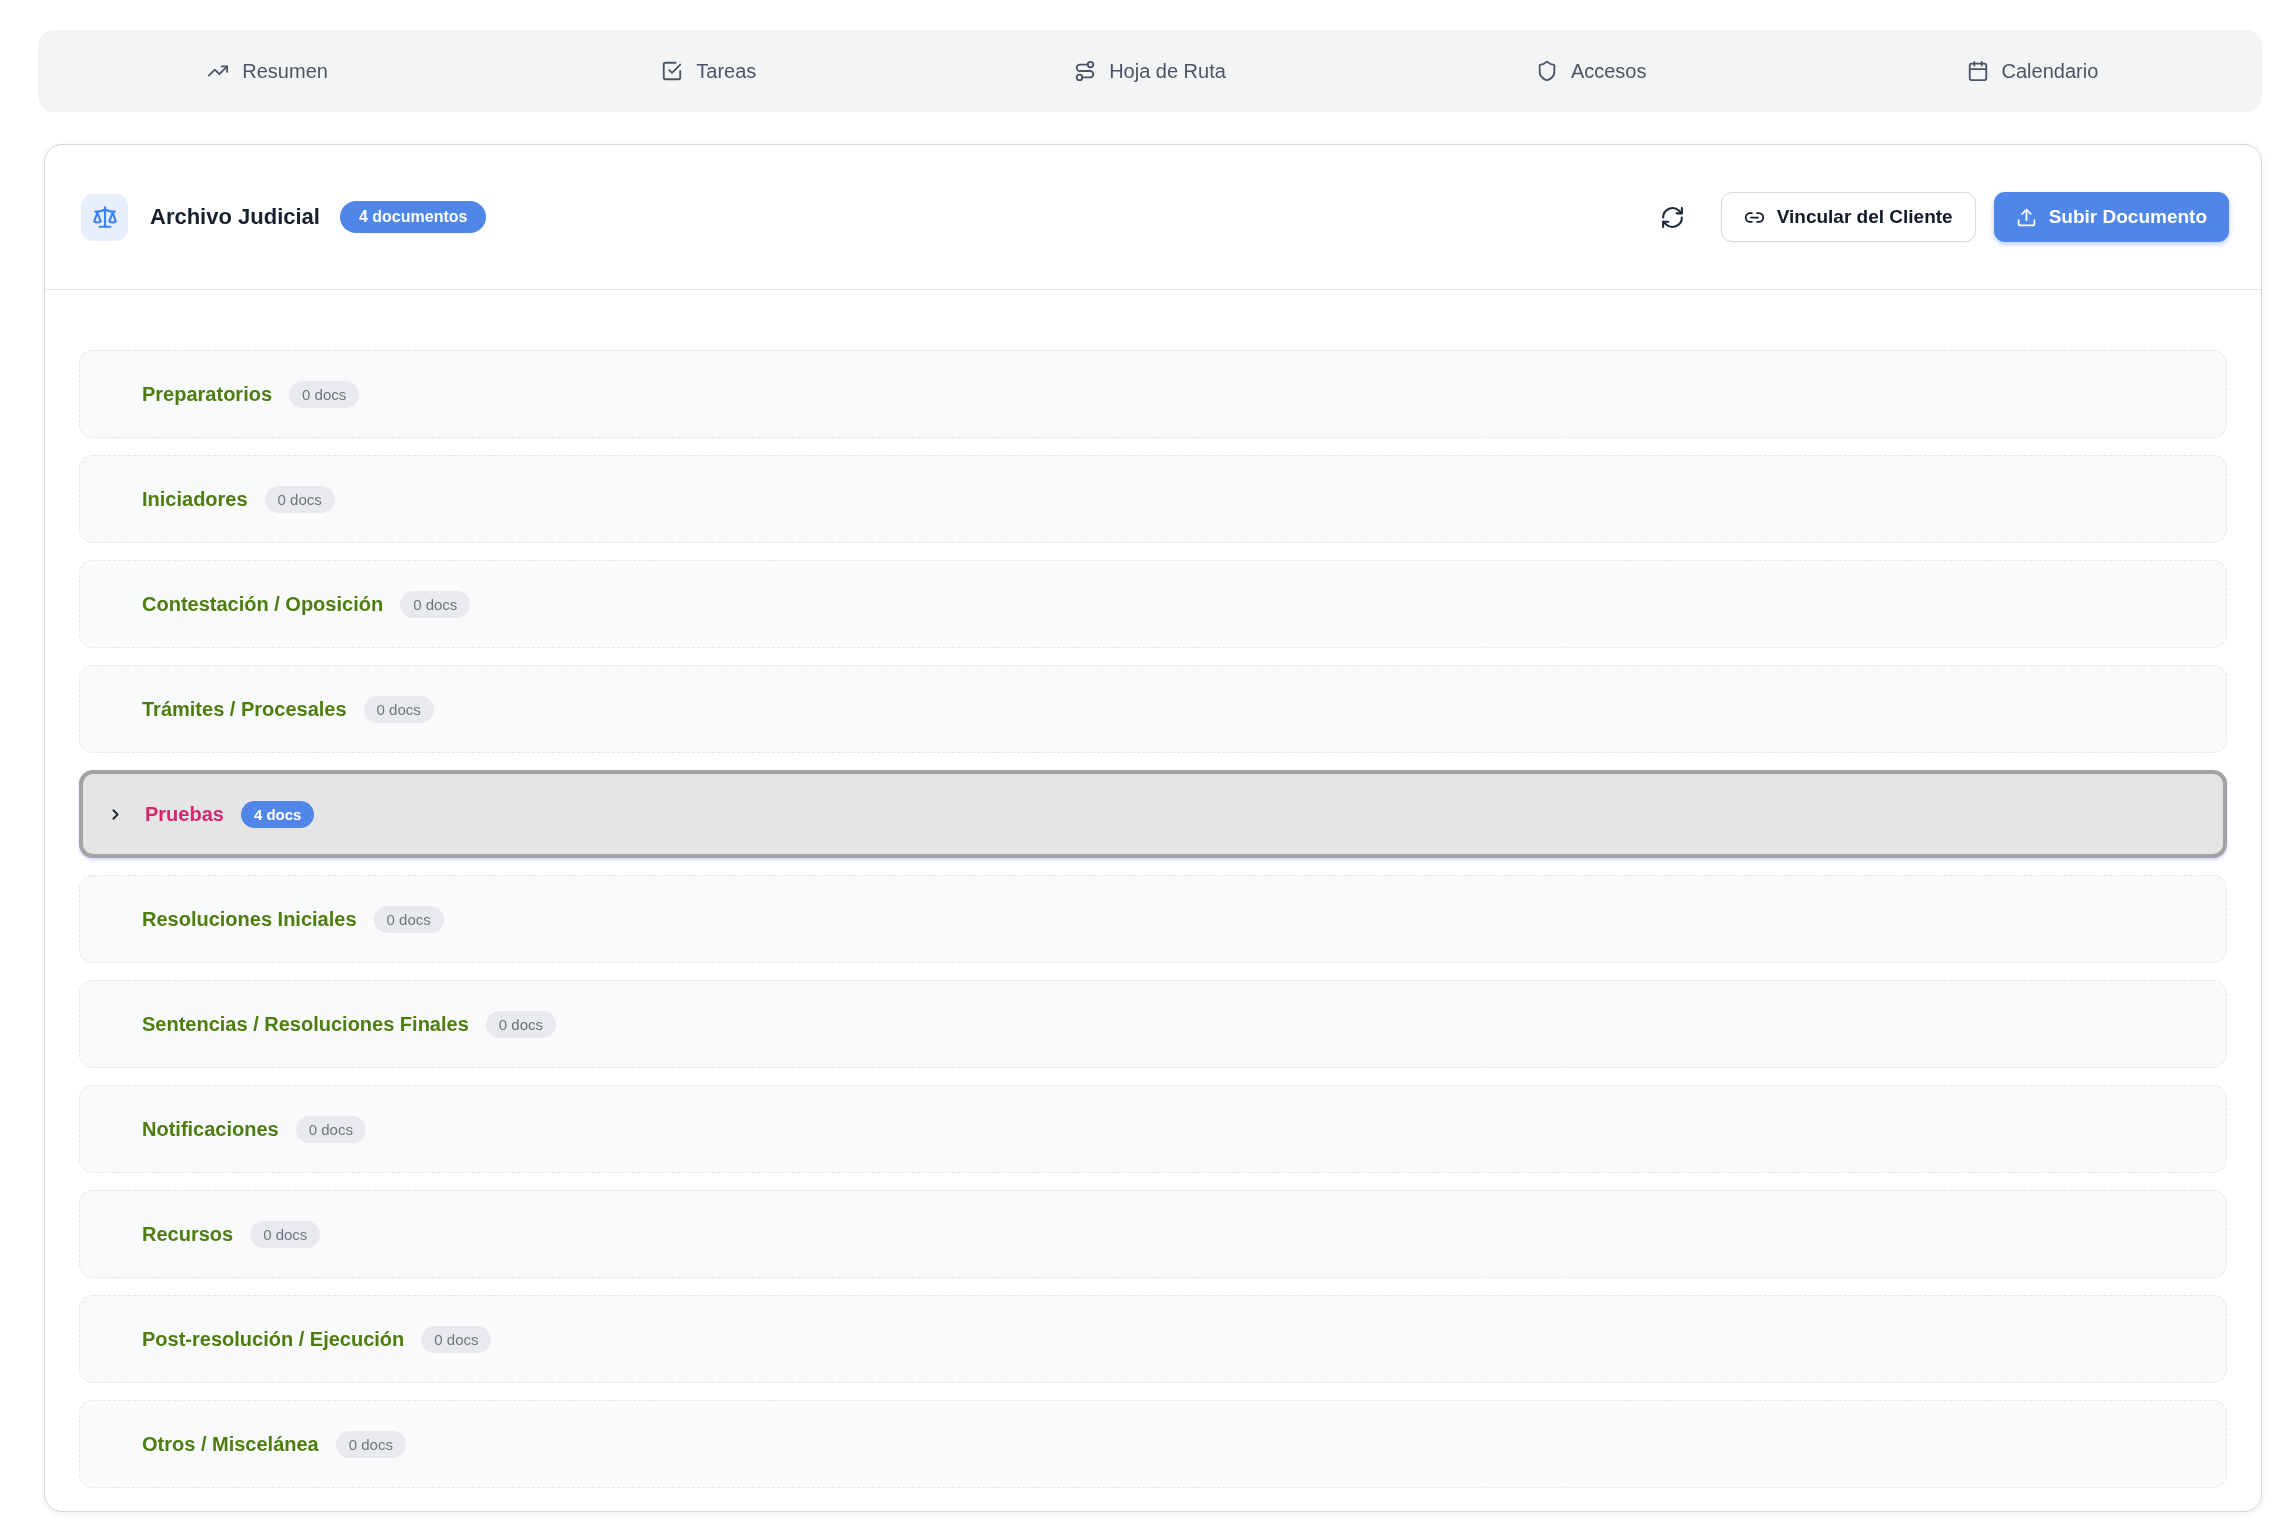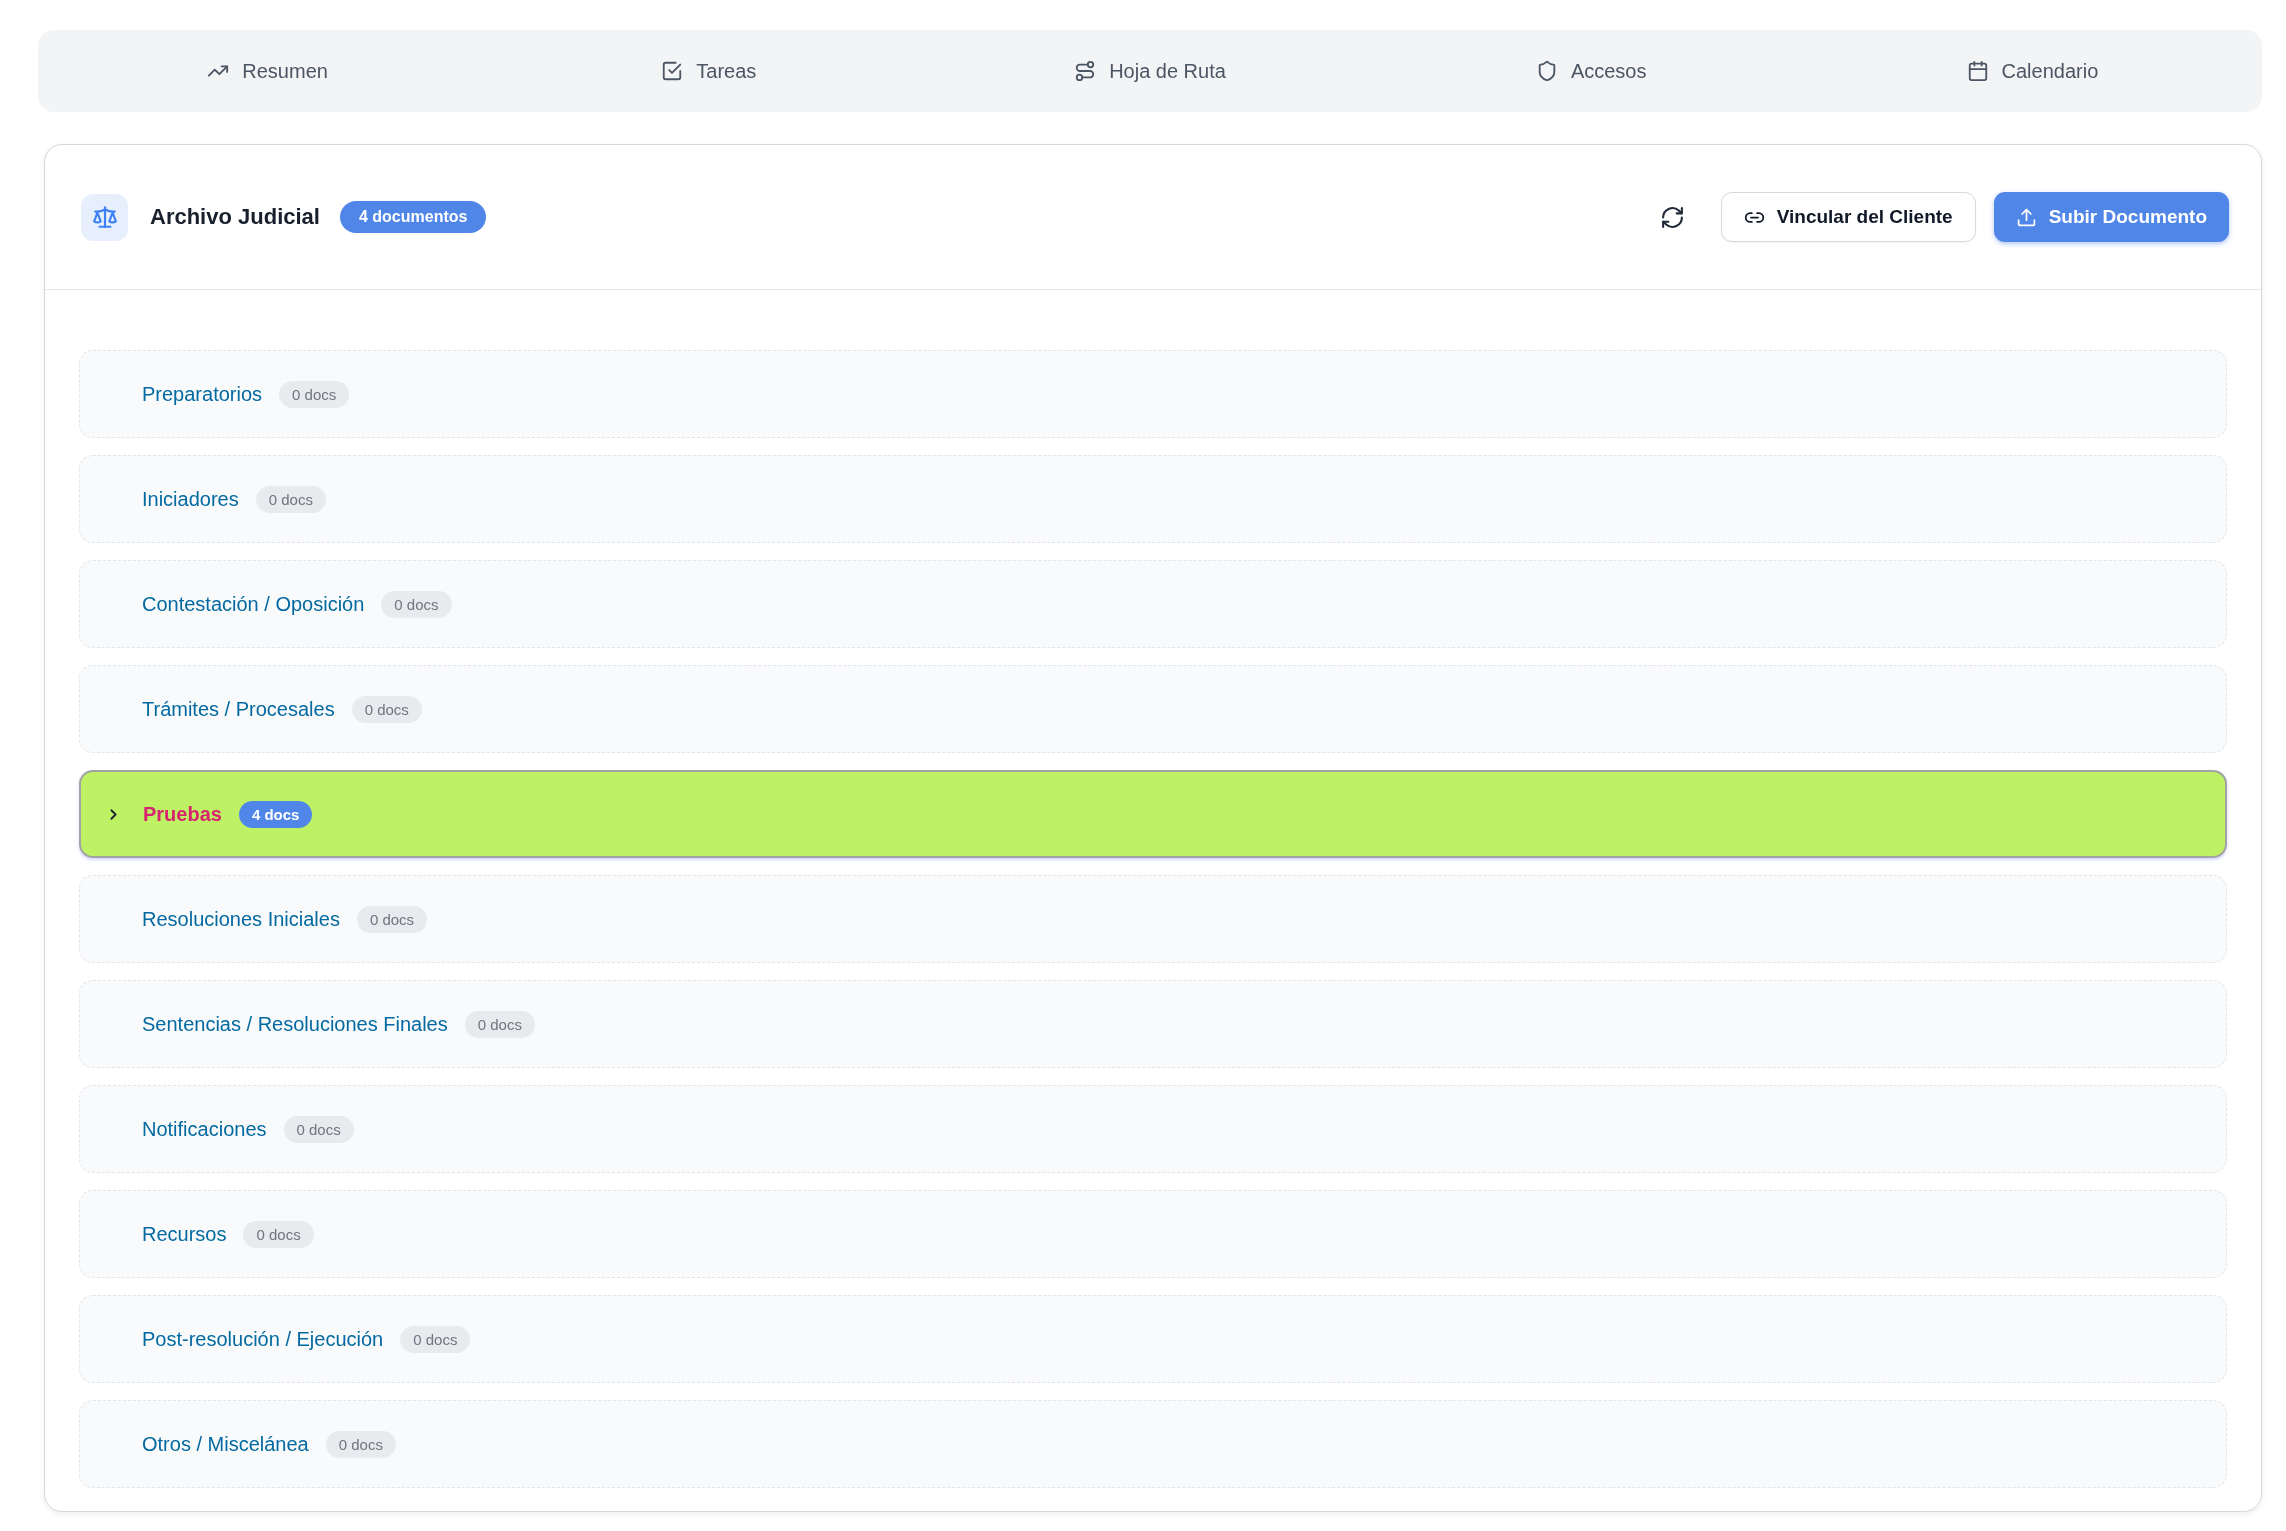--- a/index.html
+++ b/index.html
@@ -47,25 +47,25 @@
   .btn-primary svg { stroke:#ffffff; }
 
   
   .card-body { padding:60px 34px 0 34px; }
   .cat-row { height:88px; border-radius:14px; background:#f9fafb;
     border:1px dashed #e3e5e9; display:flex; align-items:center;
     padding:0 24px; margin-bottom:17px; cursor:pointer; }
   .cat-row .chev { width:17px; height:17px; margin-right:21px;
     visibility:hidden; flex:0 0 auto; display:flex; }
   .cat-row .chev svg { width:17px; height:17px; stroke:#1b2330; stroke-width:2.6; }
-  .cat-label { font-size:20px; font-weight:400; color:#0369a1; }
+  .cat-label { font-size:20px; font-weight:700; color:#4d7c0f; }
   .docs-badge { margin-left:17px; background:#e9eaed; color:#6e7681;
     font-size:15px; font-weight:500; padding:5px 13px; border-radius:14px; }
 
-  .cat-row.active { background:#bef264; border:2px solid #a3a3a3;
+  .cat-row.active { background:#e5e5e5; border:4px solid #a3a3a3;
     box-shadow:0 2px 3px rgba(129,140,248,.35); }
   .cat-row.active .chev { visibility:visible; }
   .cat-row.active .cat-label { color:#d6246f; font-weight:700; }
   .cat-row.active .docs-badge { background:#4f86e8; color:#ffffff; font-weight:700; }
 
   svg.ic { fill:none; stroke-width:2; stroke-linecap:round; stroke-linejoin:round; }
 </style>
 </head>
 <body>
 

